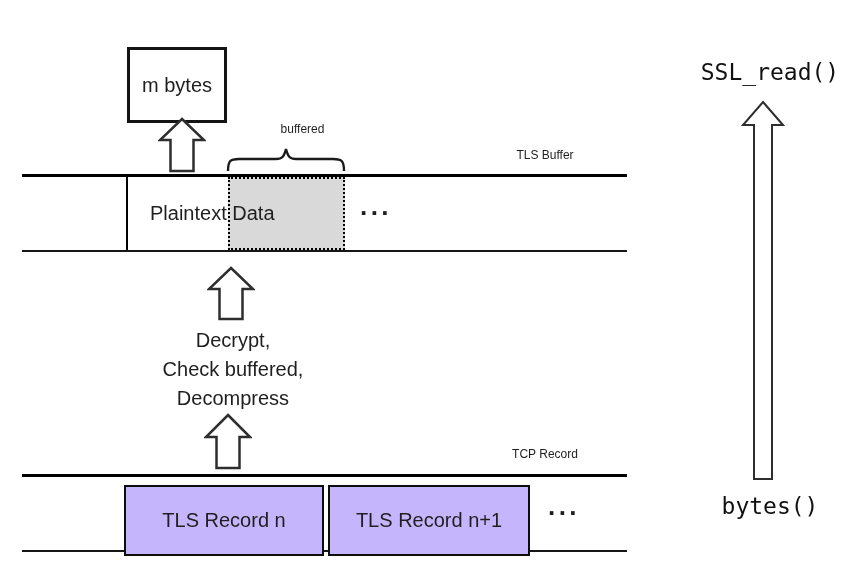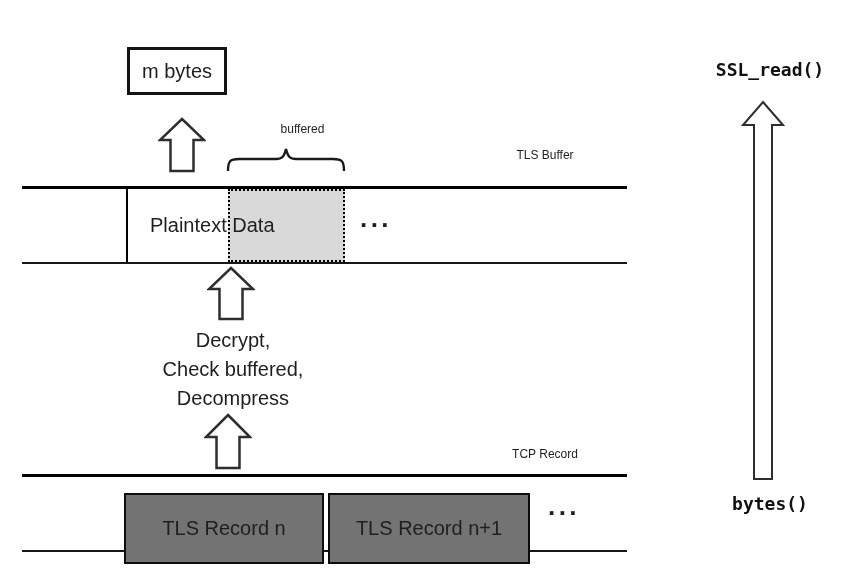--- a/index.html
+++ b/index.html
@@ -6,35 +6,35 @@
   .stage{
     position:relative;width:852px;height:576px;background:#ffffff;overflow:hidden;
     font-family:"Liberation Sans", sans-serif;color:#1f1f1f;
   }
   .abs{position:absolute;}
   .lbl{font-size:12px;line-height:22px;white-space:nowrap;}
   .center{display:flex;align-items:center;justify-content:center;}
 
   
   .mbytes{
-    left:127px;top:47px;width:100px;height:48px;
+    left:127px;top:47px;width:100px;height:76px;
     border:3px solid #141414;background:#fff;box-sizing:border-box;
     font-size:20px;
   }
 
   
   .buffered{left:245px;top:118px;width:115px;text-align:center;}
   .brace{left:226px;top:146px;}
 
   
   .band{
     left:22px;width:605px;height:78px;box-sizing:border-box;
     border-top:3px solid #000;border-bottom:2px solid #161616;
   }
-  .band-top{top:186px;}
+  .band-top{top:174px;}
   .band-bottom{top:474px;}
   .band-label{width:150px;text-align:center;left:470px;}
   .tls-buffer-label{top:144px;}
   .tcp-buffer-label{top:443px;}
 
   .divider{left:104px;top:0;width:2px;height:100%;background:#000;}
   .buffered-region{
     left:206px;top:0;width:117px;height:100%;
     background:#d9d9d9;border:2px dotted #000;box-sizing:border-box;
   }
@@ -44,37 +44,37 @@
   .ellipsis-bottom{left:522px;width:40px;}
 
   
   .process{
     left:103px;top:326px;width:260px;text-align:center;
     font-size:20px;line-height:29px;
   }
 
   
   .record{
-    top:16px;height:71px;background:#737373;border:2.5px solid #0d0d0d;
+    top:8px;height:71px;background:#c4b5fd;border:2.5px solid #0d0d0d;
     box-sizing:border-box;font-size:20px;
   }
   .record-n{left:102px;width:200px;}
   .record-n1{left:306px;width:202px;}
 
   
   .arrow-svg{display:block;}
   .arr1{left:158px;top:117px;}
   .arr2{left:207px;top:266px;}
   .arr3{left:204px;top:413px;}
   .long-arrow{left:741px;top:100px;}
 
   
   .code{
-    font-family:"DejaVu Sans Mono", monospace;font-weight:bold;
-    font-size:18px;color:#111;width:160px;text-align:center;left:690px;
+    font-family:"DejaVu Sans Mono", monospace;font-weight:normal;
+    font-size:23px;color:#111;width:160px;text-align:center;left:690px;
   }
   .ssl-read{top:59px;}
   .read{top:493px;}
 </style>
 </head>
 <body>
 
 <div class="stage">
 
   <div class="abs mbytes center">

